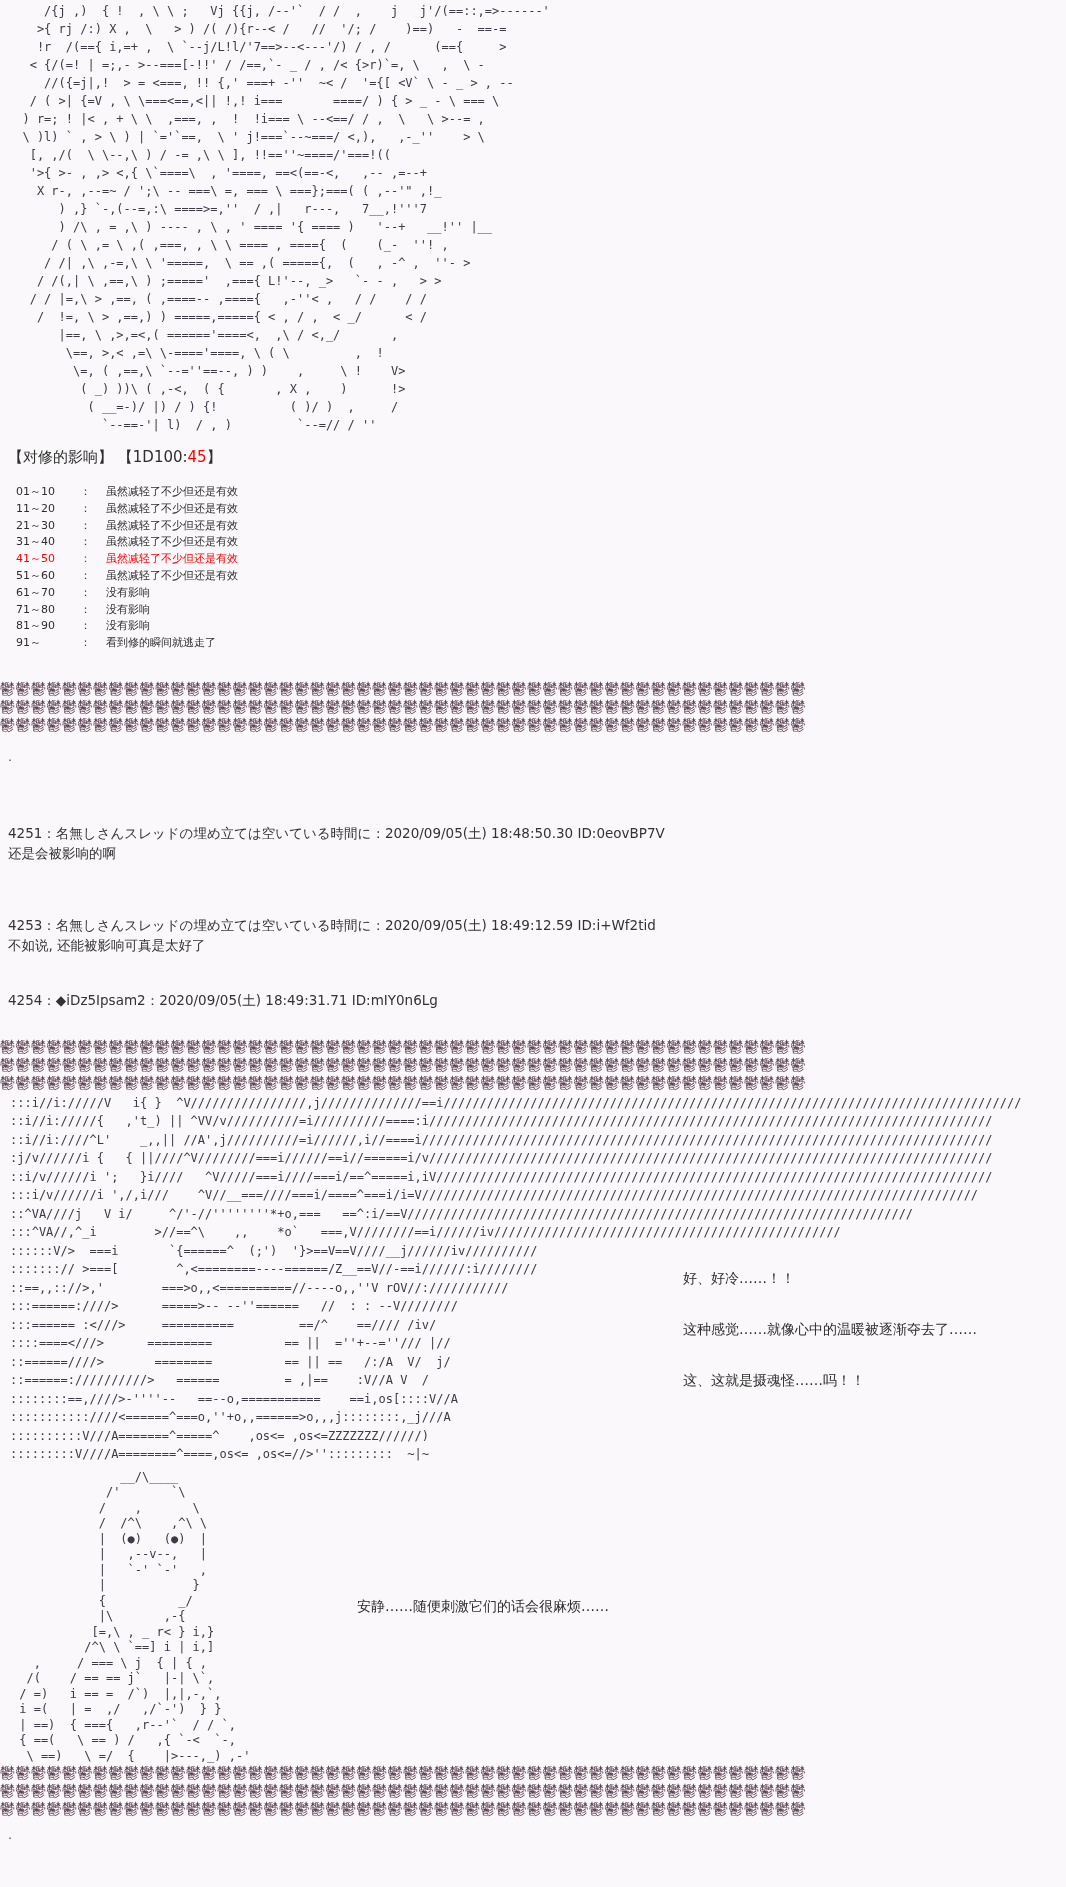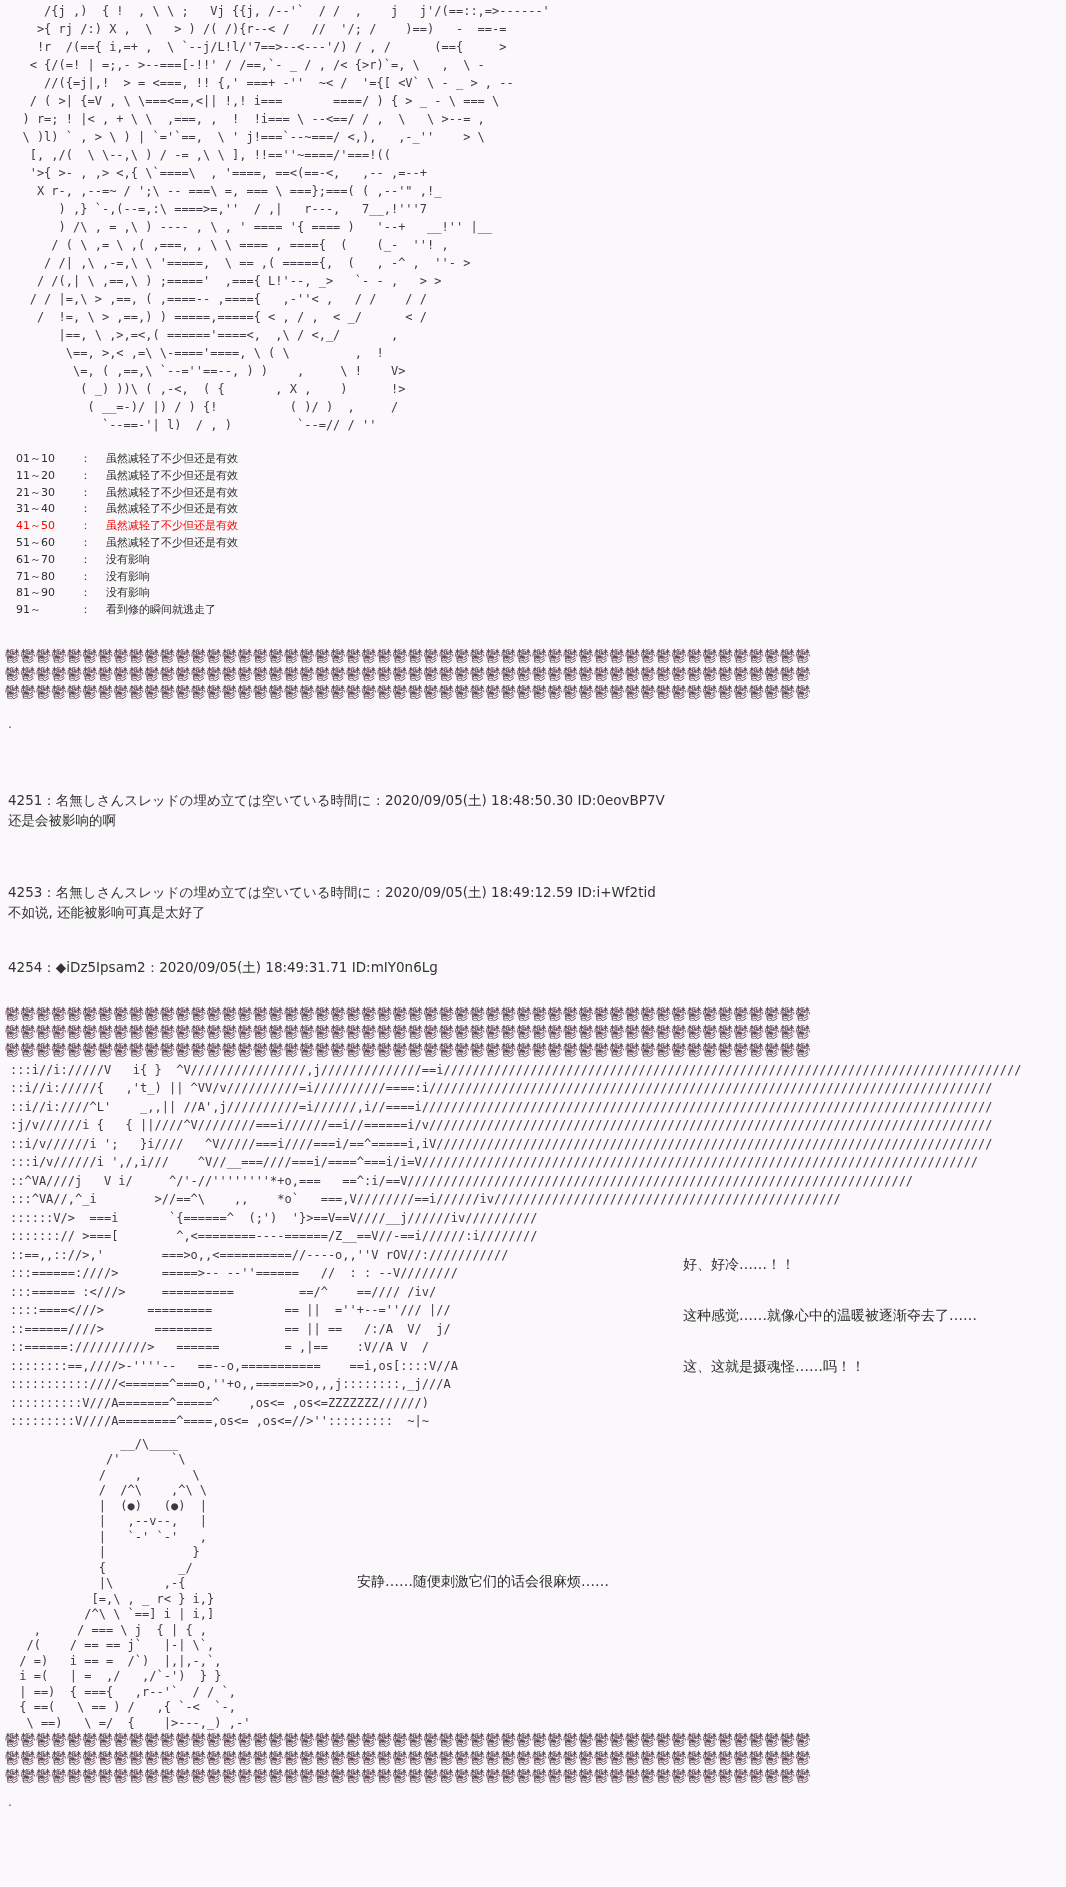--- a/index.html
+++ b/index.html
@@ -19,40 +19,40 @@
     color:#3d3a46;
   }
   #aa-top{padding:2px 0 0 8px;}
   .dice-header{margin:14px 0 0 8px;font-size:15px;color:#2e2e2e;}
   .red{color:#ff0000;}
   .dice-table{margin:17px 0 0 16px;font-size:11px;line-height:16.8px;color:#2e2e2e;}
   .dice-row{display:flex;}
   .dice-row .range{width:64px;}
   .dice-row .colon{width:26px;}
   .dice-row.hl{color:#ff0000;}
-  .band{margin-top:28px;width:816px;overflow:hidden;text-align:center;}
+  .band{margin-top:28px;width:816px;overflow:hidden;}
   .band-row{
     font-size:15px;line-height:18px;letter-spacing:0.5px;
     color:#5d4355;white-space:nowrap;
     font-family:"DejaVu Sans",sans-serif;
   }
   .stray-dot{margin:15px 0 0 8px;font-size:13px;line-height:16px;color:#555;}
   .posts{margin-left:8px;}
   .post{font-size:13.5px;line-height:20px;color:#333;}
   .post:nth-child(1){margin-top:58px;}
   .post:nth-child(2){margin-top:52px;}
   .post:nth-child(3){margin-top:35px;}
   .post-header span{white-space:pre;}
   .aa-scene{position:relative;margin-top:2px;}
   #aa-rain{padding-left:10px;line-height:18.5px;}
-  .rain-dialogue{position:absolute;left:683px;top:195px;font-size:14px;color:#2e2e2e;}
+  .rain-dialogue{position:absolute;left:683px;top:176px;font-size:14px;color:#2e2e2e;}
   .rain-dialogue .dlg-line{margin-bottom:33px;white-space:nowrap;}
   .aa-figure-wrap{position:relative;margin-top:6px;}
   #aa-figure{padding-left:12px;line-height:15.5px;}
-  .figure-speech{position:absolute;left:357px;top:136px;font-size:14px;color:#2e2e2e;white-space:nowrap;text-align:right;}
+  .figure-speech{position:absolute;left:357px;top:128px;font-size:14px;color:#2e2e2e;white-space:nowrap;text-align:right;}
   .band.last{margin-top:0;}
   .stray-dot.bottom{margin-top:9px;}
 </style>
 </head>
 <body>
 
 <div class="page">
 
   <pre class="aa" id="aa-top">     /{j ,)  { !  , \ \ ;   Vj {{j, /--'`  / /  ,    j   j'/(==::,=&gt;------'
     &gt;{ rj /:) X ,  \   &gt; ) /( /){r--&lt; /   //  '/; /    )==)   -  ==-=
@@ -72,20 +72,24 @@
     / /(,| \ ,==,\ ) ;====='  ,==={ L!'--, _&gt;   `- - ,   &gt; &gt;
    / / |=,\ &gt; ,==, ( ,====-- ,===={   ,-''&lt; ,   / /    / /
     /  !=, \ &gt; ,==,) ) =====,====={ &lt; , / ,  &lt; _/      &lt; /
        |==, \ ,&gt;,=&lt;,( ======'====&lt;,  ,\ / &lt;,_/       ,
         \==, &gt;,&lt; ,=\ \-===='====, \ ( \         ,  !
          \=, ( ,==,\ `--=''==--, ) )    ,     \ !    V&gt;
           ( _) ))\ ( ,-&lt;,  ( {       , X ,    )      !&gt;
            ( __=-)/ |) / ) {!          ( )/ )  ,     /
              `--==-'| l)  / , )         `--=// / ''</pre>
 
+  <div class="dice-header">
+    <span>【对修的影响】</span>
+    <span>【1D100:</span><span class="red">45</span><span>】</span>
+  </div>
 
   <div class="dice-table">
       <div class="dice-row">
         <span class="range">01～10</span>
         <span class="colon">：</span>
         <span class="effect">虽然减轻了不少但还是有效</span>
       </div>
       <div class="dice-row">
         <span class="range">11～20</span>
         <span class="colon">：</span>

